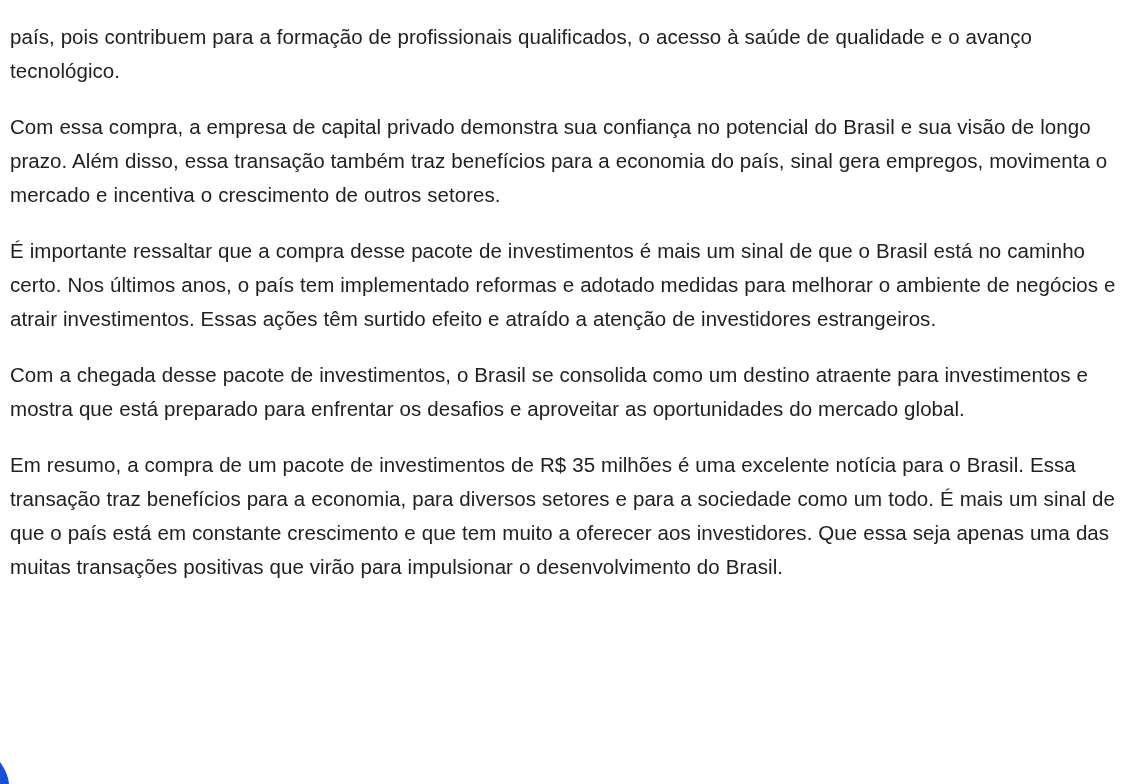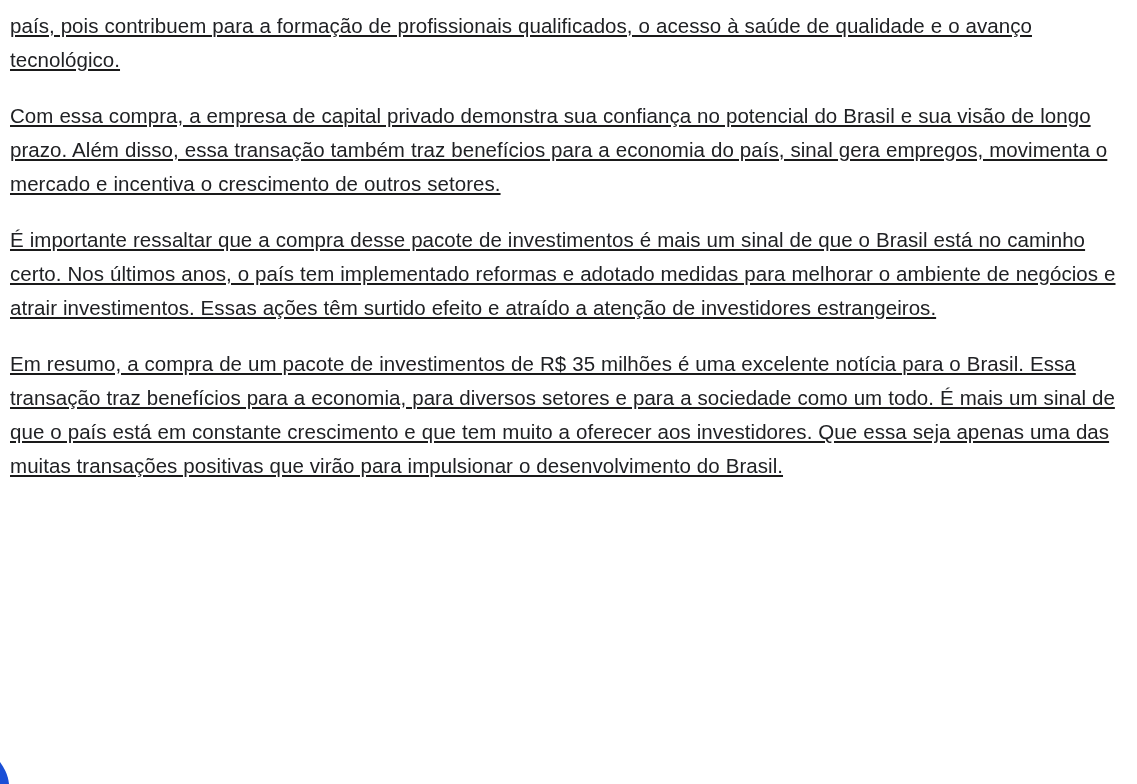--- a/index.html
+++ b/index.html
@@ -12,25 +12,24 @@
     width: 1137px;
     height: 784px;
     overflow: hidden;
     font-family: "Liberation Sans", sans-serif;
     color: #1a1a1a;
     position: relative;
   }
   .article {
     position: absolute;
     left: 10px;
-    top: 5px;
+    top: 16px;
     width: 1119px;
     box-sizing: border-box;
     padding-right: 4px;
-    text-decoration: underline;
   }
   .para {
     font-size: 20.5px;
     line-height: 34px;
     color: #202124;
     margin: 0 0 22px 0;
     letter-spacing: 0.05px;
     text-align: left;
     word-spacing: 0.2px;
   }
@@ -54,20 +53,21 @@
     display: block;
   }
 </style>
 </head>
 <body>
 
 <div class="article">
   <p class="para first">país, pois contribuem para a formação de profissionais qualificados, o acesso à saúde de qualidade e o avanço tecnológico.</p>
   <p class="para">Com essa compra, a empresa de capital privado demonstra sua confiança no potencial do Brasil e sua visão de longo prazo. Além disso, essa transação também traz benefícios para a economia do país, sinal gera empregos, movimenta o mercado e incentiva o crescimento de outros setores.</p>
   <p class="para">É importante ressaltar que a compra desse pacote de investimentos é mais um sinal de que o Brasil está no caminho certo. Nos últimos anos, o país tem implementado reformas e adotado medidas para melhorar o ambiente de negócios e atrair investimentos. Essas ações têm surtido efeito e atraído a atenção de investidores estrangeiros.</p>
+  <p class="para">Com a chegada desse pacote de investimentos, o Brasil se consolida como um destino atraente para investimentos e mostra que está preparado para enfrentar os desafios e aproveitar as oportunidades do mercado global.</p>
   <p class="para last">Em resumo, a compra de um pacote de investimentos de R$ 35 milhões é uma excelente notícia para o Brasil. Essa transação traz benefícios para a economia, para diversos setores e para a sociedade como um todo. É mais um sinal de que o país está em constante crescimento e que tem muito a oferecer aos investidores. Que essa seja apenas uma das muitas transações positivas que virão para impulsionar o desenvolvimento do Brasil.</p>
 </div>
 
 <div class="corner-mark">
   <svg width="14" height="22" viewBox="0 0 14 22" xmlns="http://www.w3.org/2000/svg" aria-hidden="true">
     <path d="M0 0 C4 6 8 12 9 22 L0 22 Z" fill="#1a4fd6"></path>
   </svg>
 </div>
 
 </body></html>

